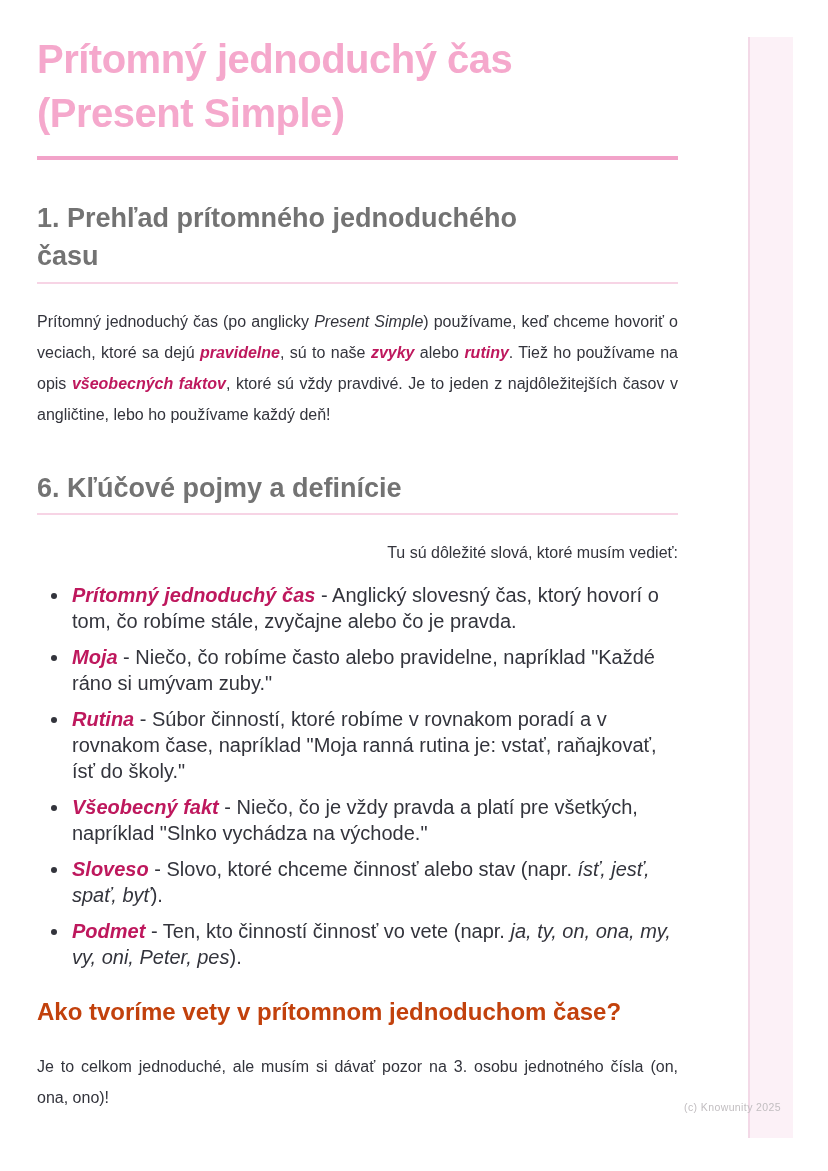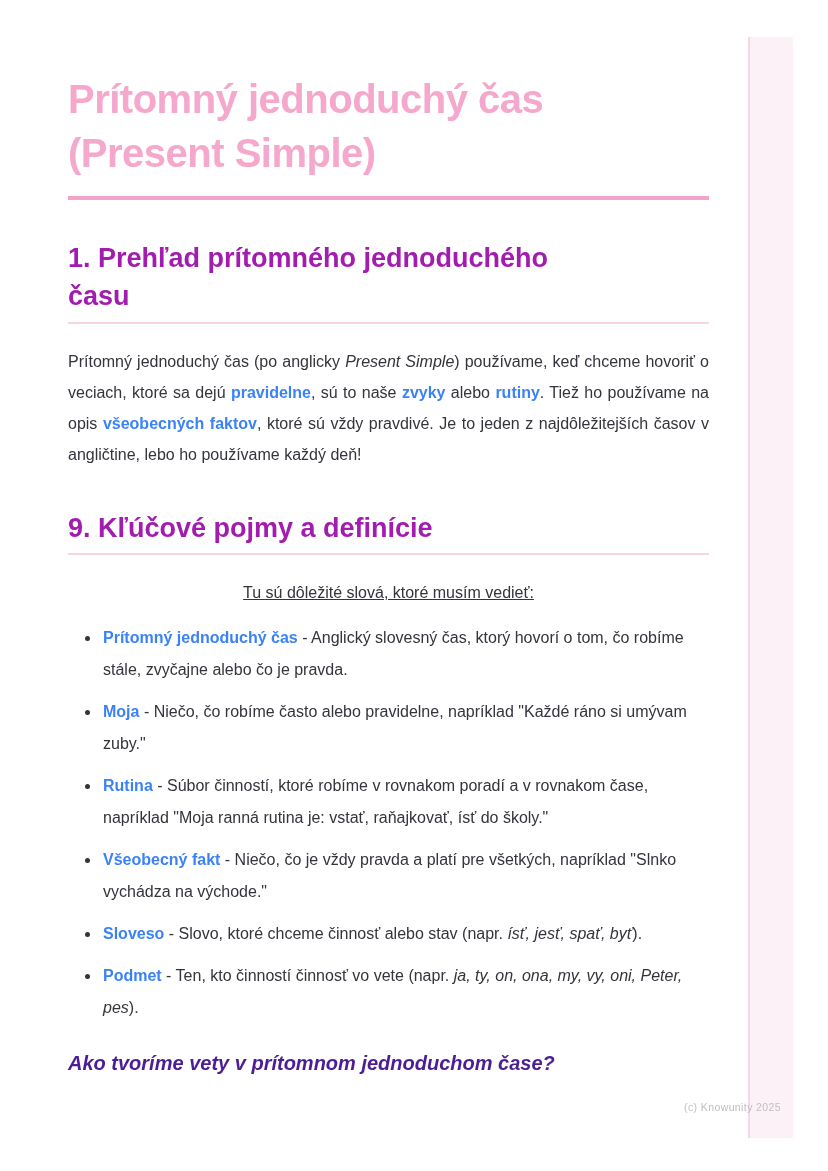--- a/index.html
+++ b/index.html
@@ -16,73 +16,72 @@
     position: absolute;
     left: 748px;
     top: 37px;
     width: 43px;
     height: 1101px;
     background: #fcf1f7;
     border-left: 2px solid #f3d9e7;
   }
   .content {
     position: relative;
-    margin-left: 68px;
+    margin-left: 37px;
     width: 641px;
-    padding-top: 72px;
+    padding-top: 32px;
     box-sizing: border-box;
   }
   h1.doc-title {
     margin: 0;
     font-size: 40px;
     line-height: 1.35;
     font-weight: bold;
     color: #f5a8cc;
     white-space: pre-line;
     letter-spacing: -0.5px;
     padding-bottom: 16px;
     border-bottom: 4px solid #f2a3c9;
   }
   h2.section-heading {
     margin: 40px 0 0 0;
     font-size: 27px;
     line-height: 1.4;
     font-weight: bold;
-    color: #a21caf;
+    color: #737373;
     white-space: pre-line;
     padding-bottom: 6px;
     border-bottom: 2px solid #f7d4e5;
   }
   h3.sub-heading {
     margin: 26px 0 0 0;
-    font-size: 20px;
+    font-size: 24px;
     line-height: 1.35;
     font-weight: bold;
-    color: #4c1d95;
-    font-style: italic;
+    color: #c2410c;
   }
   p.body-text {
     margin: 22px 0 0 0;
     font-size: 16px;
     line-height: 31px;
     text-align: justify;
   }
-  p.body-text.no-justify { text-align: center; text-decoration: underline; }
+  p.body-text.no-justify { text-align: right; }
   ul.terms-list {
     margin: 14px 0 0 0;
     padding: 0 0 0 33px;
     list-style: disc;
   }
   ul.terms-list li {
-    font-size: 16px;
-    line-height: 32px;
+    font-size: 20px;
+    line-height: 26px;
     margin-bottom: 10px;
     padding-left: 2px;
   }
-  b { font-weight: bold; color: #3b82f6; }
+  b { font-weight: bold; color: #be185d; font-style: italic; }
   i { font-style: italic; }
   .copyright {
     position: absolute;
     left: 684px;
     top: 1101px;
     font-size: 10.5px;
     color: #c2bec1;
     letter-spacing: 0.4px;
     white-space: nowrap;
     z-index: 2;
@@ -98,31 +97,32 @@
   <h1 class="doc-title">Prítomný jednoduchý čas
 (Present Simple)</h1>
 
   <section>
     <h2 class="section-heading">1. Prehľad prítomného jednoduchého
 času</h2>
     <p class="body-text"><span>Prítomný jednoduchý čas (po anglicky </span><i>Present Simple</i><span>) používame, keď chceme hovoriť o veciach, ktoré sa dejú </span><b>pravidelne</b><span>, sú to naše </span><b>zvyky</b><span> alebo </span><b>rutiny</b><span>. Tiež ho používame na opis </span><b>všeobecných faktov</b><span>, ktoré sú vždy pravdivé. Je to jeden z najdôležitejších časov v angličtine, lebo ho používame každý deň!</span></p>
   </section>
 
   <section>
-    <h2 class="section-heading">9. Kľúčové pojmy a definície</h2>
+    <h2 class="section-heading">6. Kľúčové pojmy a definície</h2>
     <p class="body-text no-justify">Tu sú dôležité slová, ktoré musím vedieť:</p>
     <ul class="terms-list">
       <li><b>Prítomný jednoduchý čas</b><span> - Anglický slovesný čas, ktorý hovorí o tom, čo robíme stále, zvyčajne alebo čo je pravda.</span></li>
       <li><b>Moja</b><span> - Niečo, čo robíme často alebo pravidelne, napríklad "Každé ráno si umývam zuby."</span></li>
       <li><b>Rutina</b><span> - Súbor činností, ktoré robíme v rovnakom poradí a v rovnakom čase, napríklad "Moja ranná rutina je: vstať, raňajkovať, ísť do školy."</span></li>
       <li><b>Všeobecný fakt</b><span> - Niečo, čo je vždy pravda a platí pre všetkých, napríklad "Slnko vychádza na východe."</span></li>
       <li><b>Sloveso</b><span> - Slovo, ktoré chceme činnosť alebo stav (napr. </span><i>ísť, jesť, spať, byť</i><span>).</span></li>
       <li><b>Podmet</b><span> - Ten, kto činností činnosť vo vete (napr. </span><i>ja, ty, on, ona, my, vy, oni, Peter, pes</i><span>).</span></li>
     </ul>
   </section>
 
   <section>
     <h3 class="sub-heading">Ako tvoríme vety v prítomnom jednoduchom čase?</h3>
+    <p class="body-text"><span>Je to celkom jednoduché, ale musím si dávať pozor na 3. osobu jednotného čísla (on, ona, ono)!</span></p>
   </section>
 
 </div>
 
 <div class="copyright">(c) Knowunity 2025</div>
 
 </body></html>

